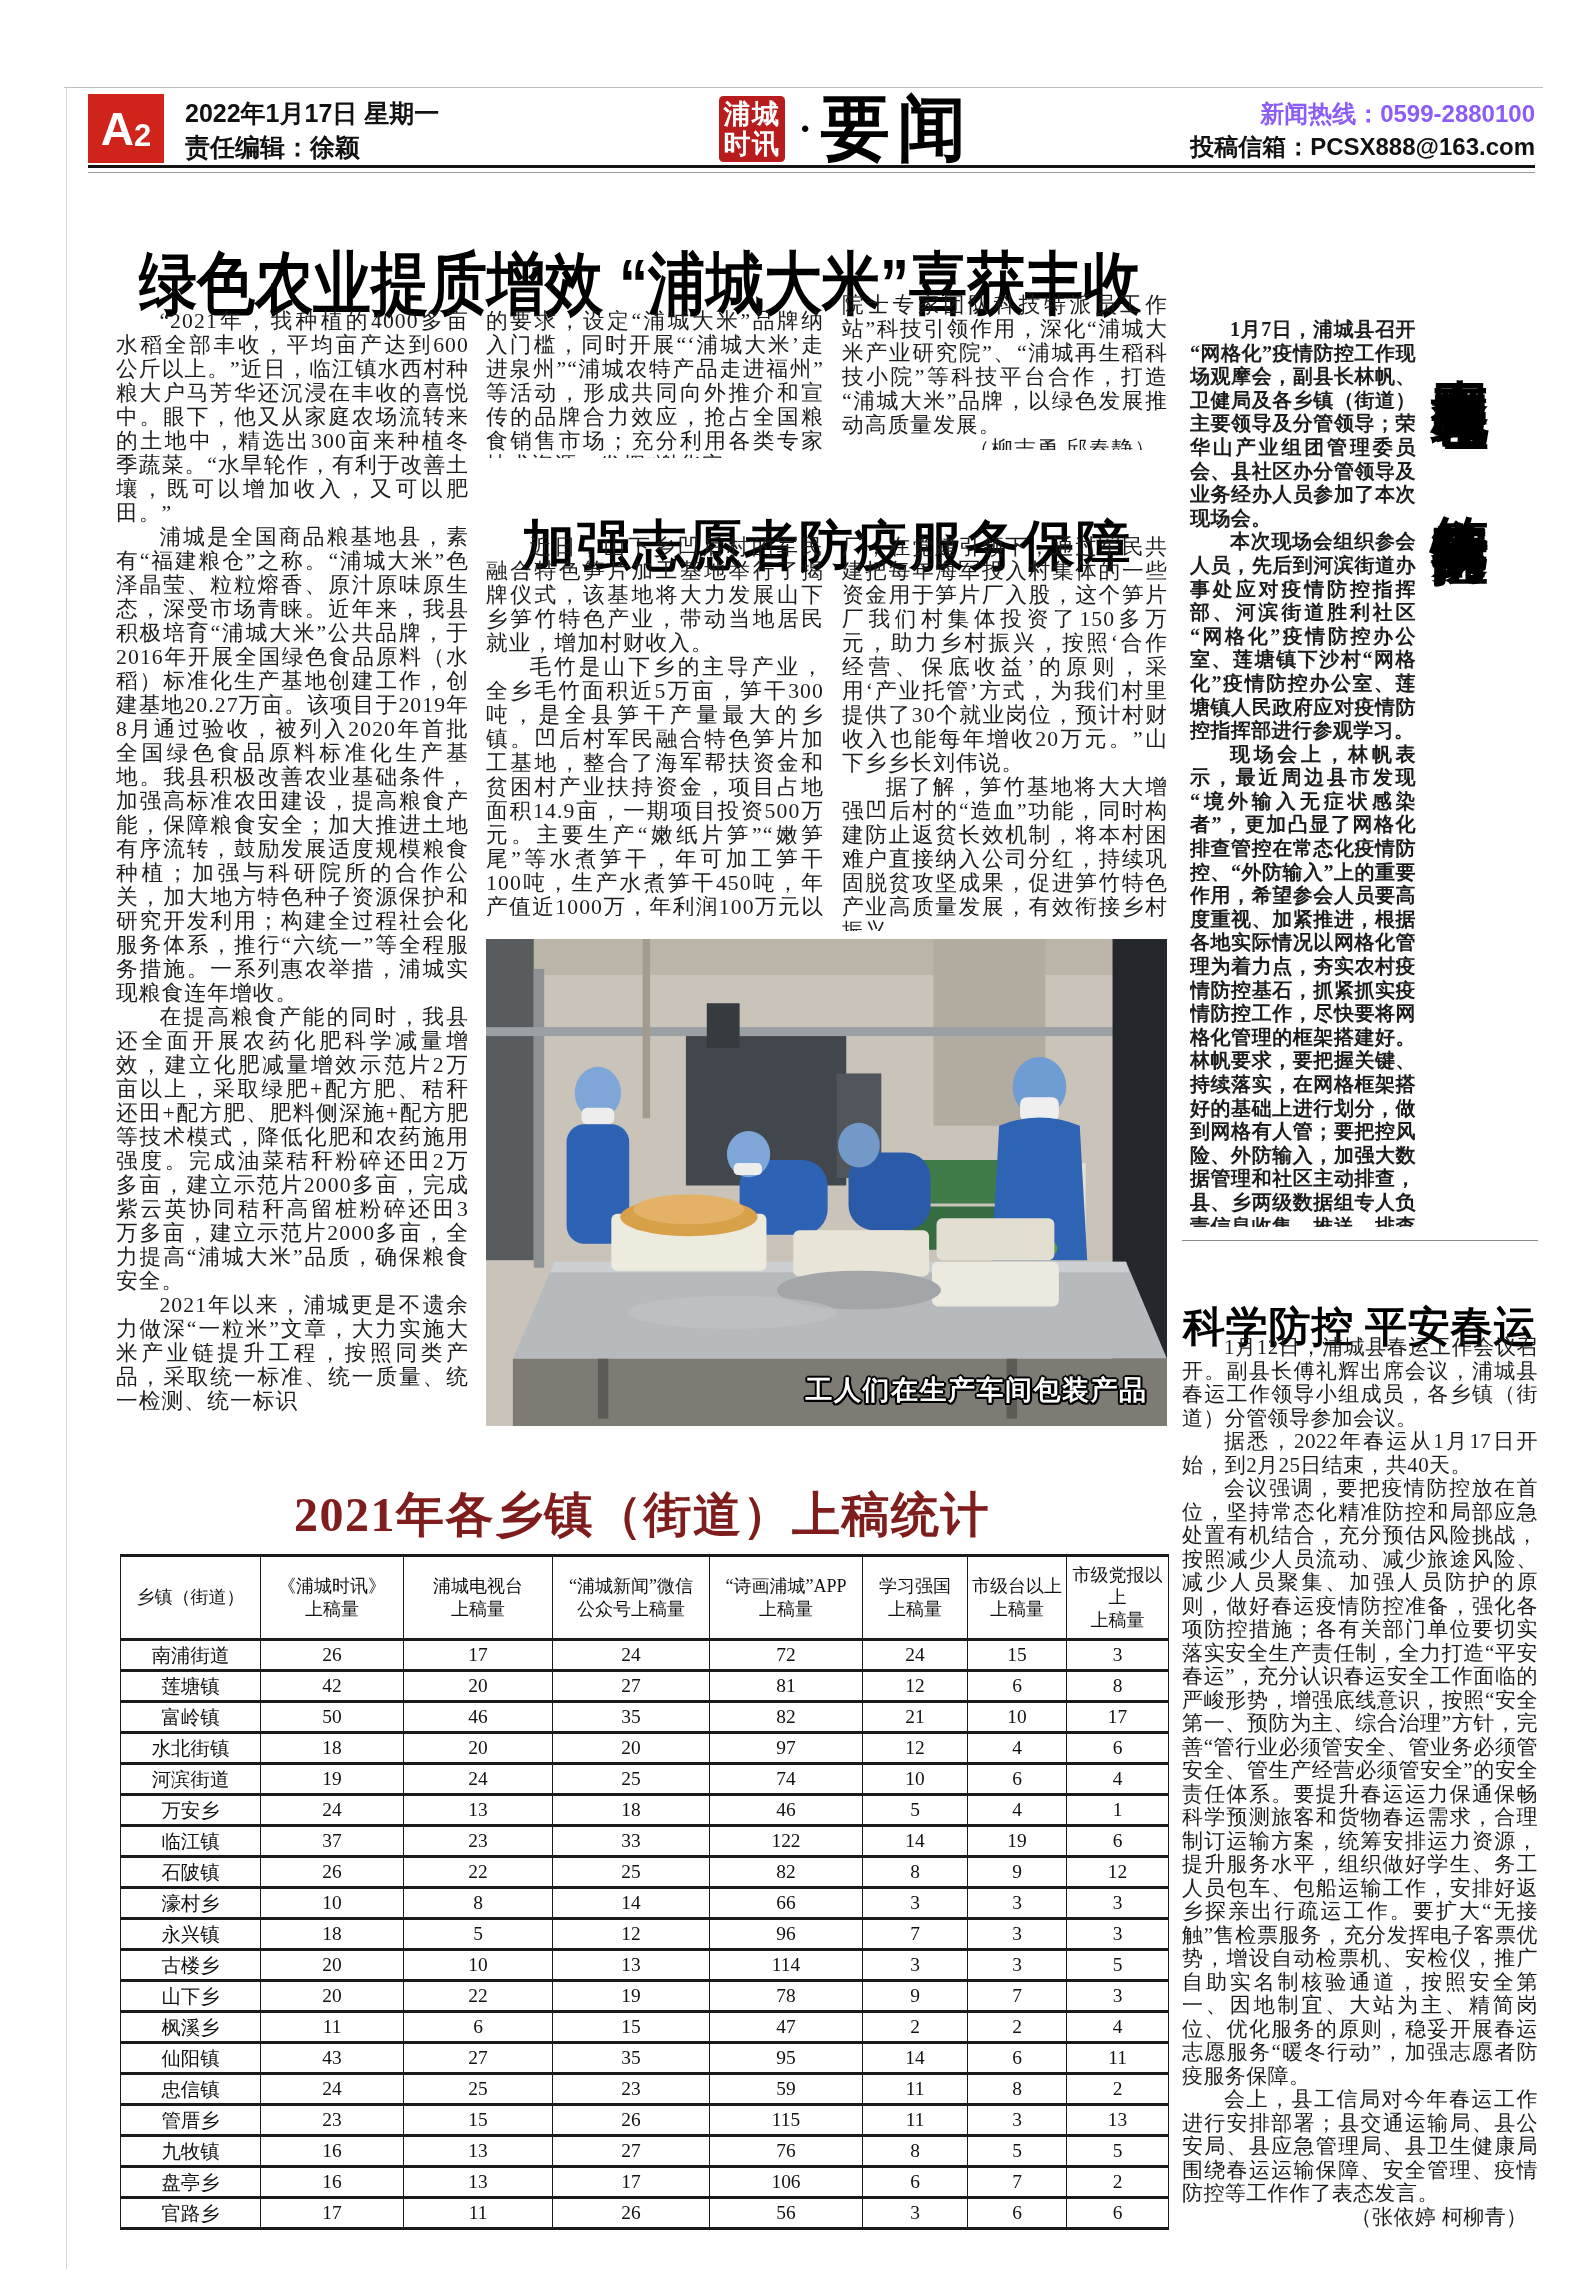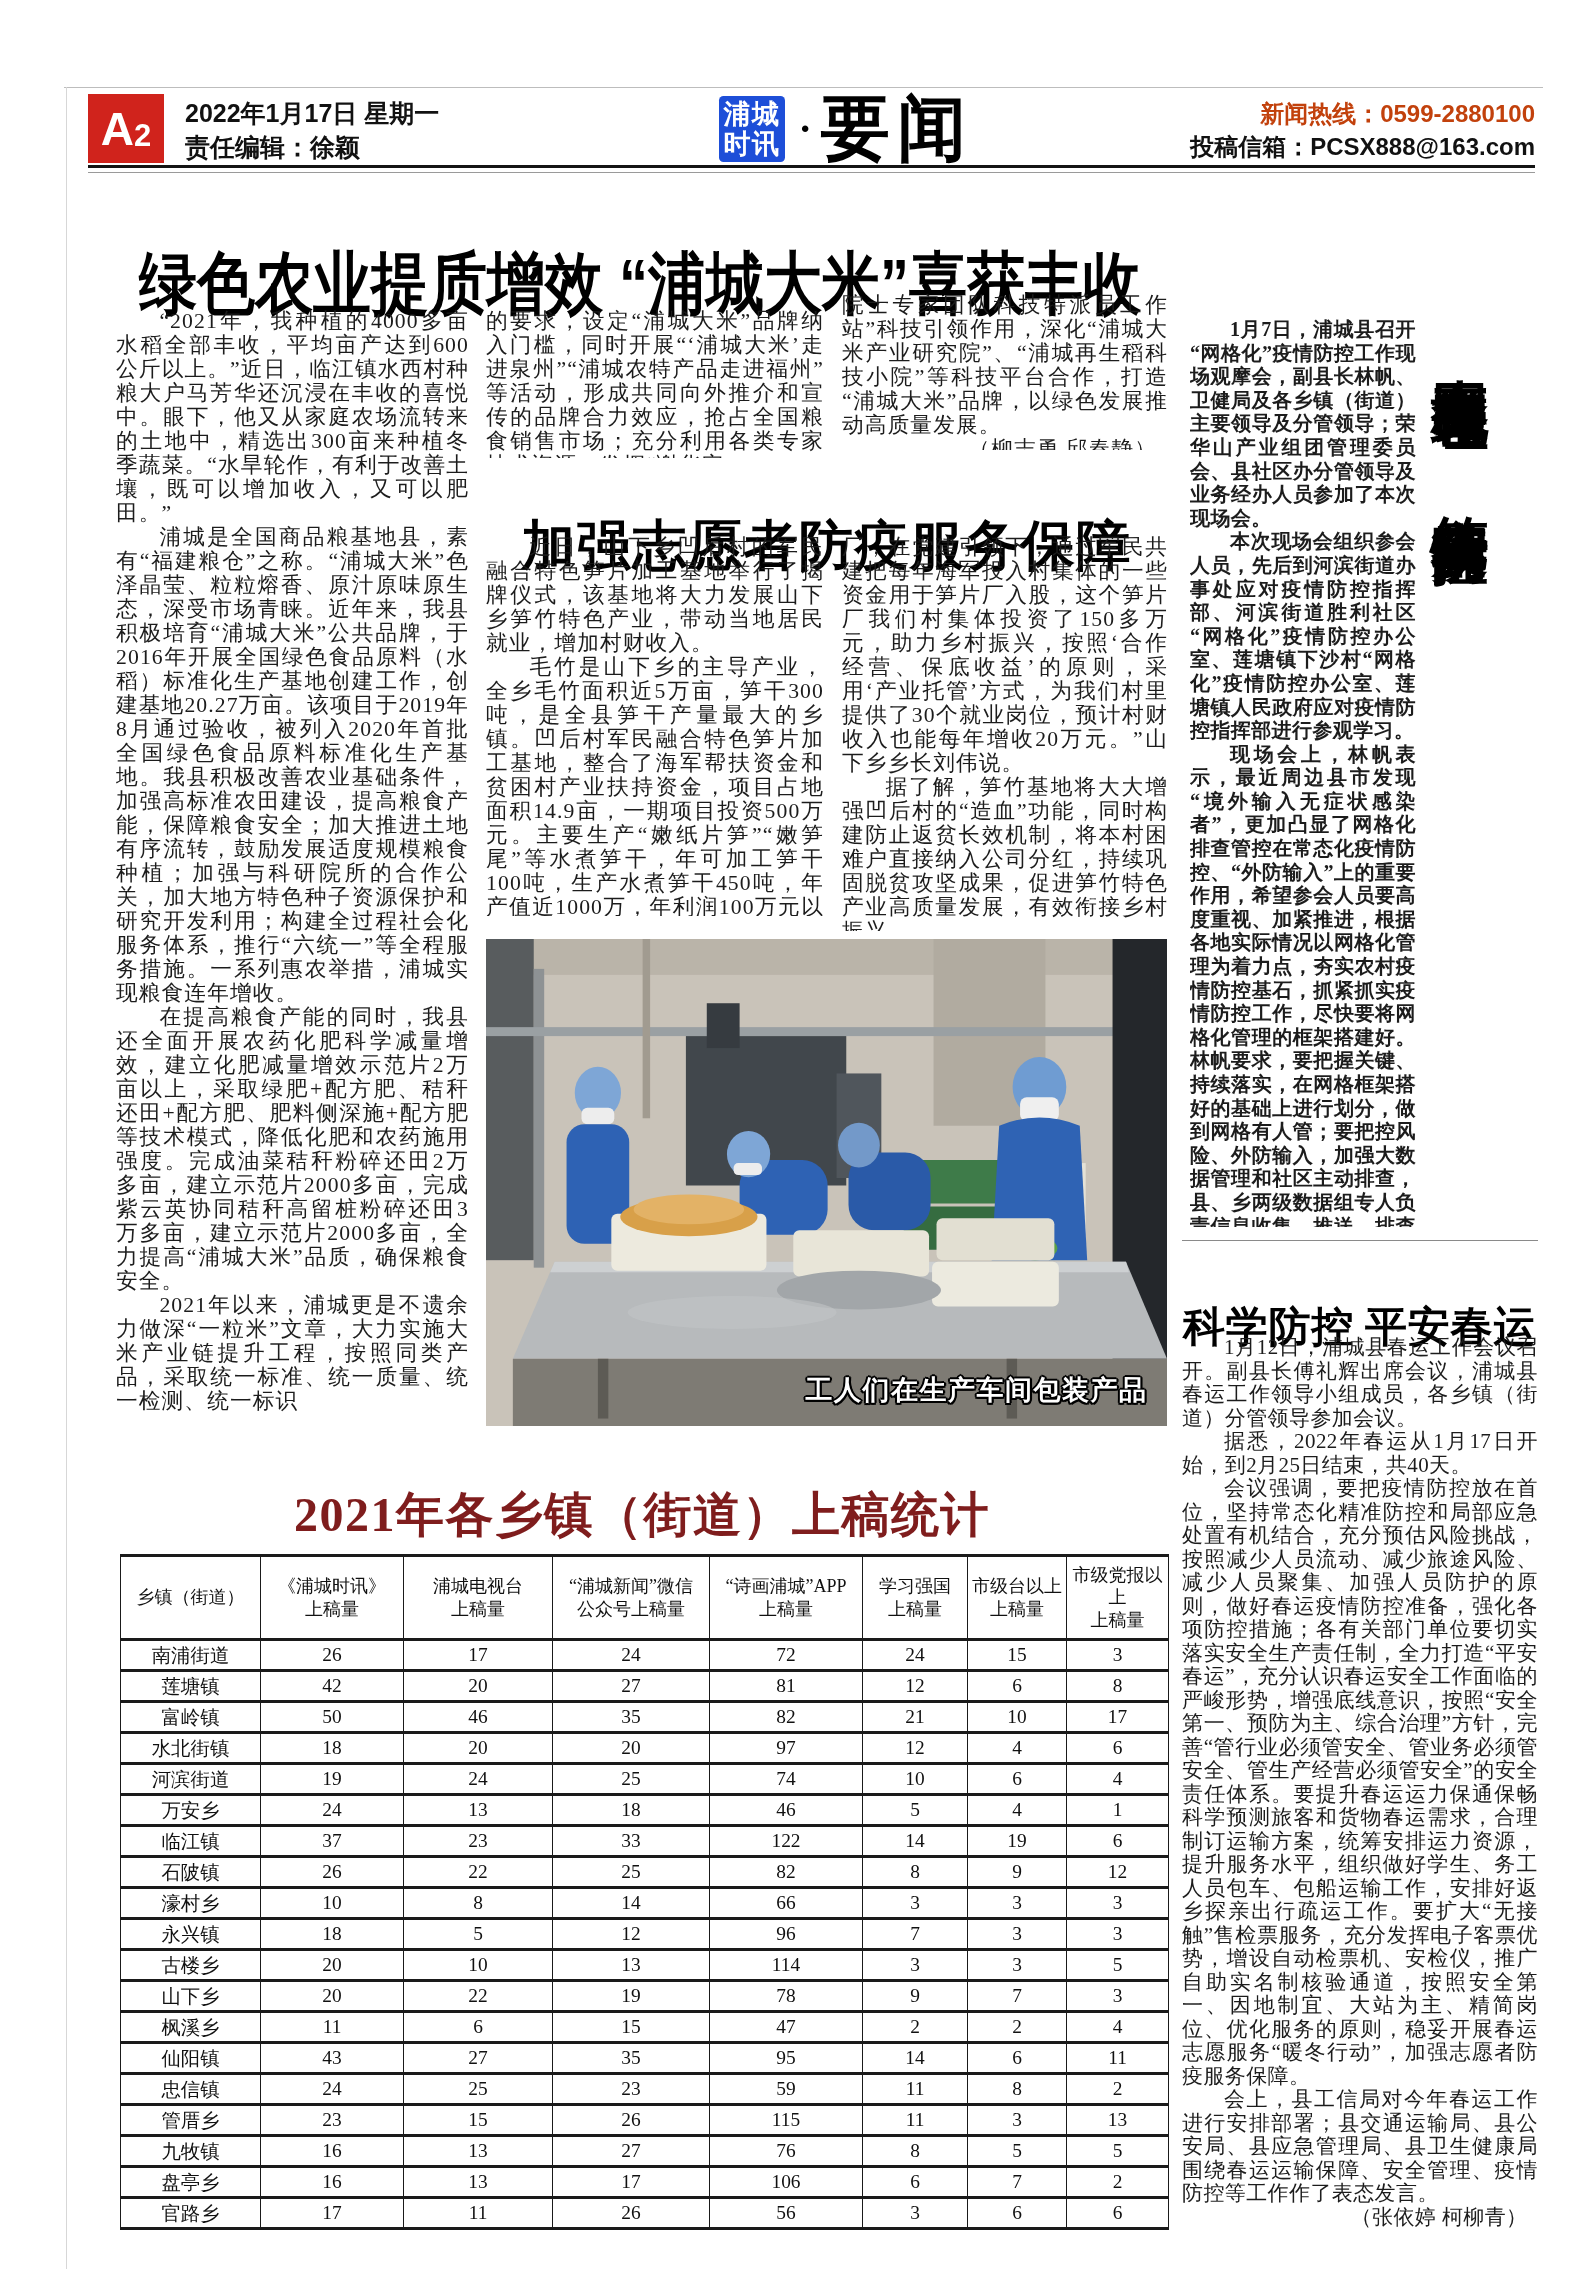--- a/index.html
+++ b/index.html
@@ -13,30 +13,30 @@
   
   .masthead{position:absolute;left:88px;top:94px;width:1447px;height:69px;}
   .edition-box{position:absolute;left:0;top:0;width:76px;height:69px;background:#d0231c;
                color:#fff;display:flex;align-items:center;justify-content:center;
                font-family:"Liberation Sans",sans-serif;font-weight:bold;}
   .edition-letter{font-size:46px;line-height:46px;}
   .edition-number{font-size:31px;line-height:31px;margin-top:13.5px;}
   .date-block{position:absolute;left:97px;top:1.5px;font-family:"Liberation Sans",sans-serif;
               font-weight:bold;font-size:25px;line-height:34px;color:#111;}
   .logo-group{position:absolute;left:631px;top:-1.5px;height:72px;display:flex;align-items:center;}
-  .logo-box{width:66px;height:66px;background:#1d4ed8;border-radius:4.5px;color:#fff;
+  .logo-box{width:66px;height:66px;background:#b91c1c;border-radius:4.5px;color:#fff;
             display:flex;flex-direction:column;align-items:center;justify-content:center;
             font-weight:bold;font-size:27px;line-height:30px;letter-spacing:1.5px;}
   .logo-dot{font-size:40px;font-weight:bold;margin:0 9px 0 13.5px;color:#000;}
   .section-title{font-family:"Liberation Sans",sans-serif;font-weight:900;font-size:69px;
                  letter-spacing:7.5px;color:#000;transform:scaleY(1.05);}
   .contact-block{position:absolute;right:0;top:3px;text-align:right;
                  font-family:"Liberation Sans",sans-serif;font-weight:bold;
                  font-size:24px;line-height:33px;}
-  .hotline{color:#c2410c;}
+  .hotline{color:#8b5cf6;}
   .mailbox{color:#111;}
   .masthead-rule{position:absolute;left:88px;top:165px;width:1447px;height:0;
                  border-top:3.7px solid #141414;}
   .masthead-rule2{position:absolute;left:88px;top:172px;width:1447px;height:0;
                  border-top:1.5px solid #9a9a9a;}
 
   
   .headline1{position:absolute;left:112px;top:200px;width:1056px;text-align:center;
              font-family:"Liberation Sans",sans-serif;font-weight:900;font-size:58px;
              letter-spacing:0;color:#000;transform:scaleY(1.18);transform-origin:top;}

